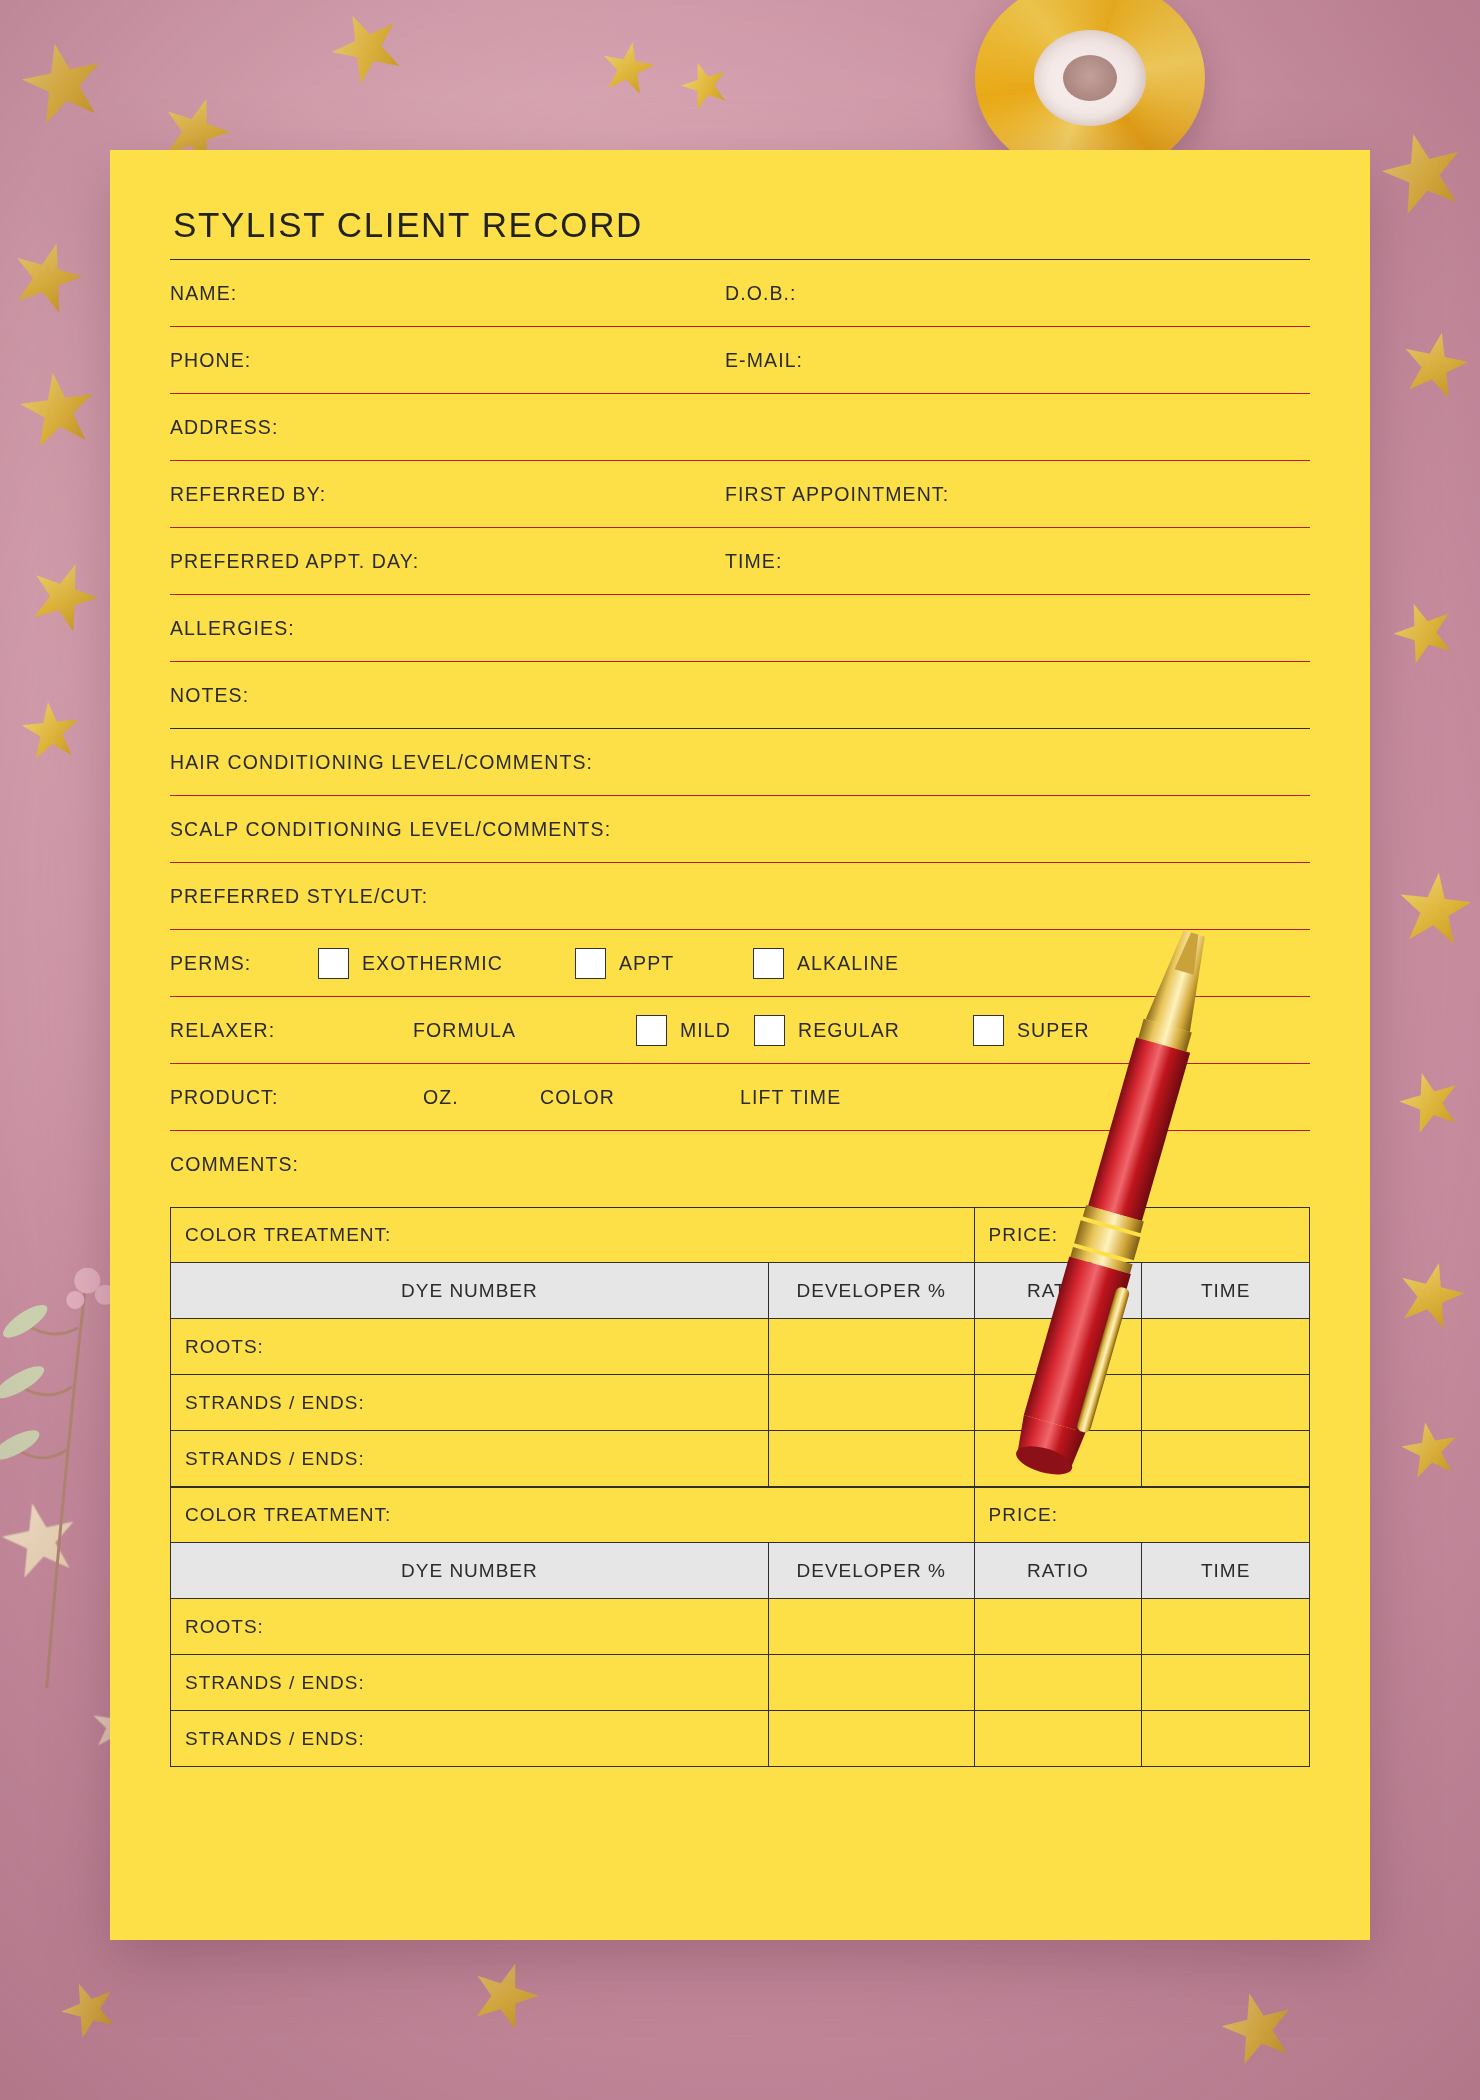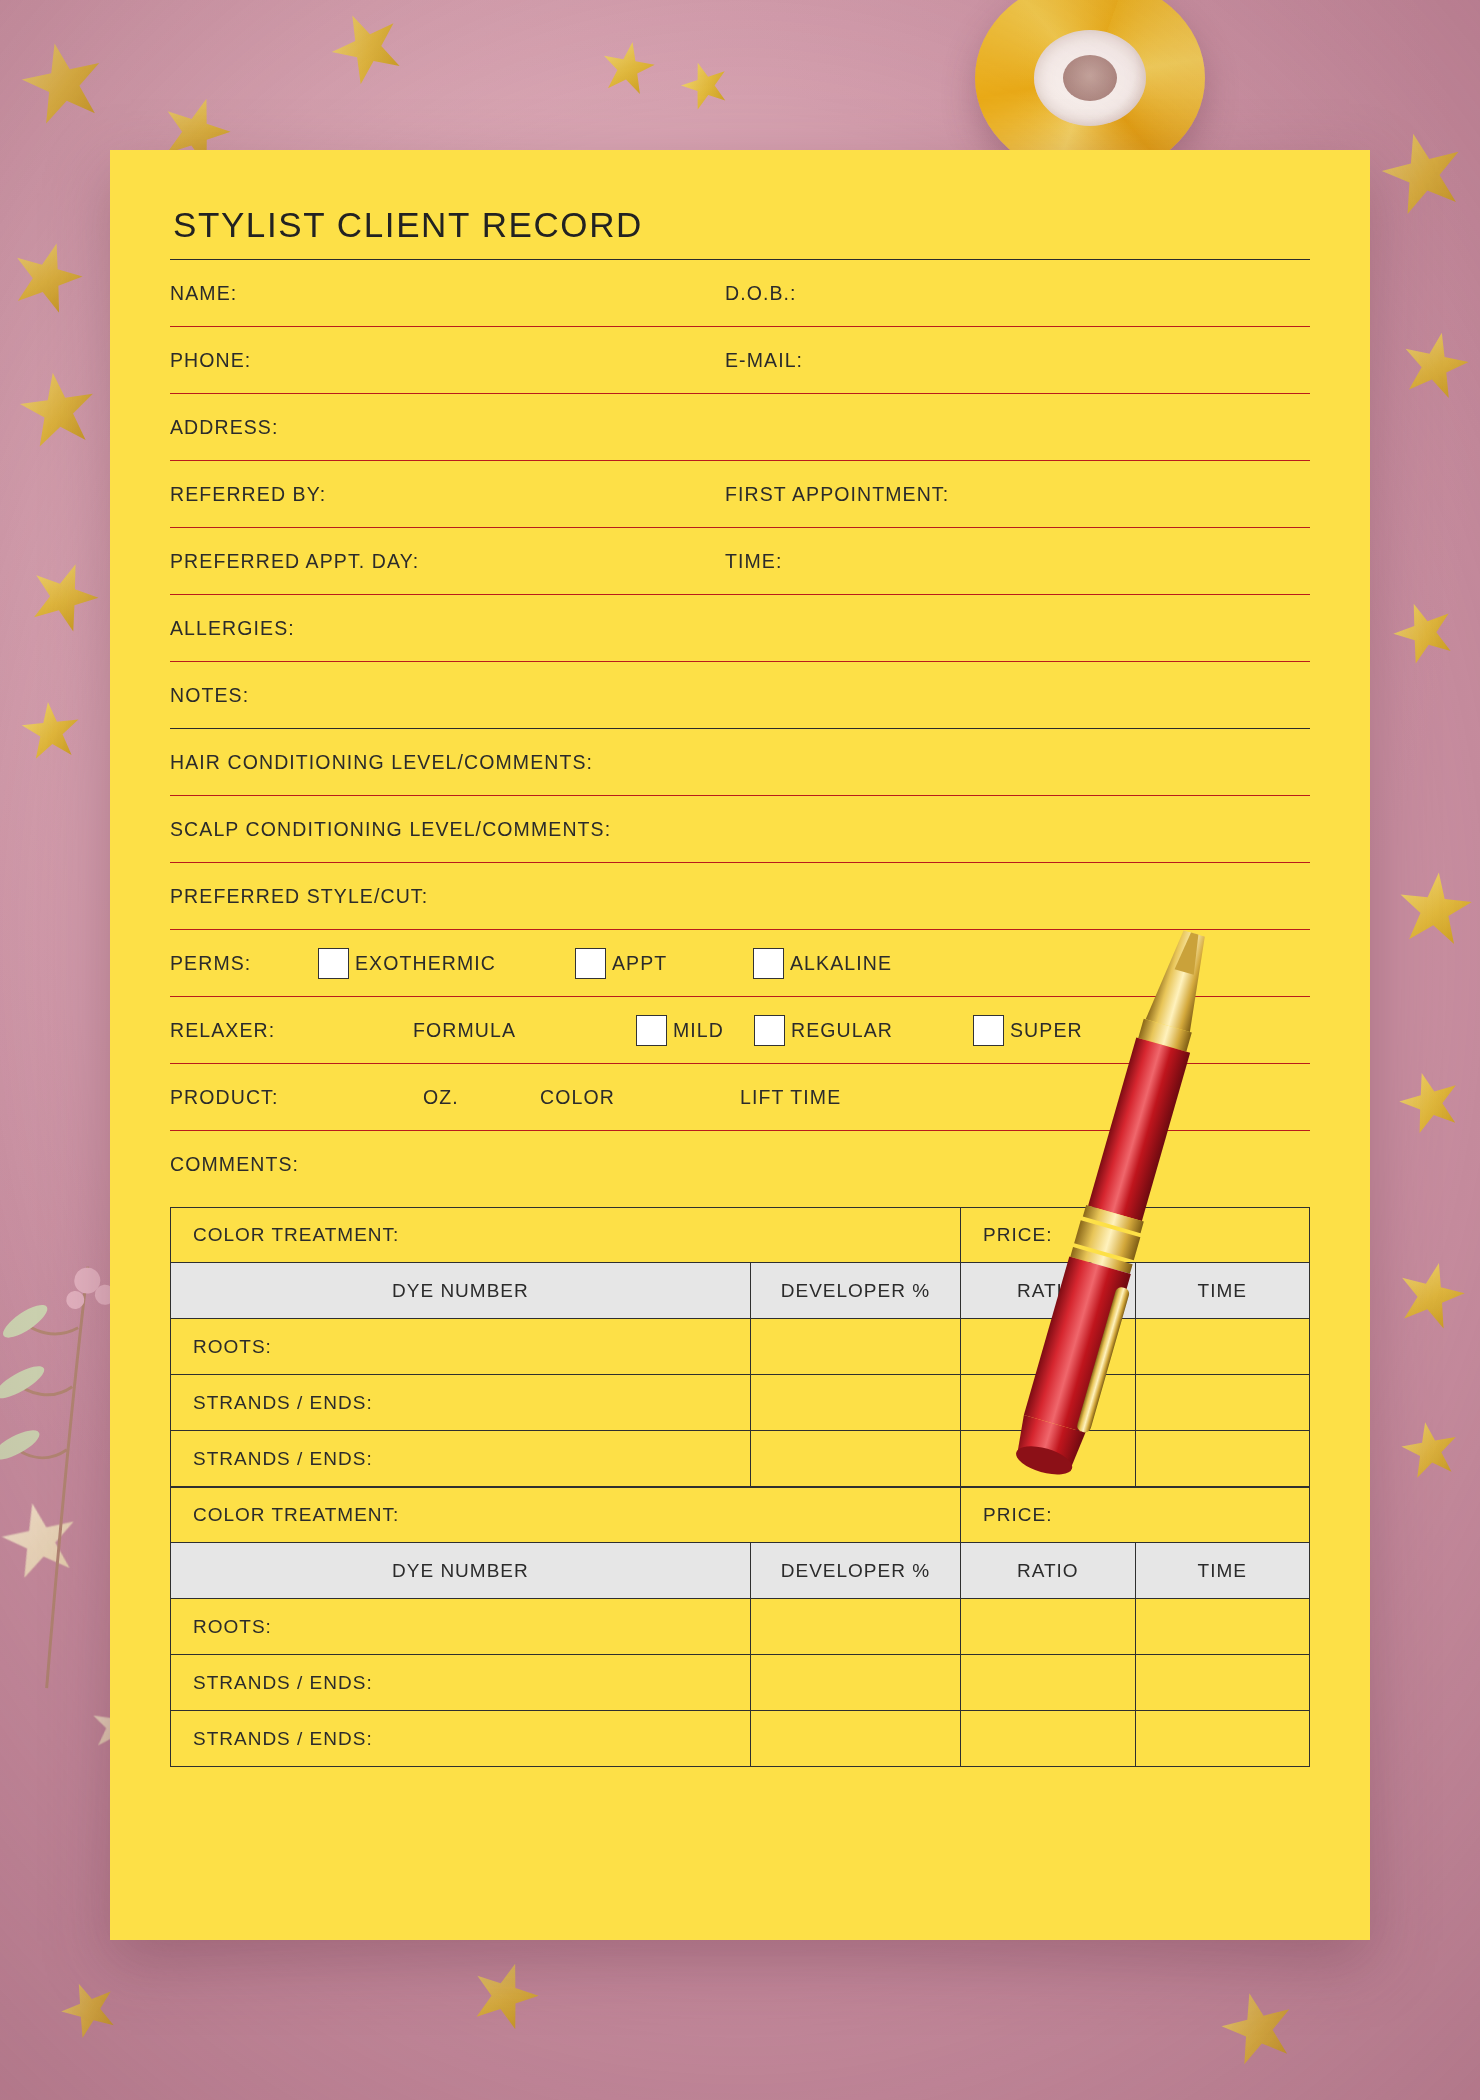--- a/index.html
+++ b/index.html
@@ -119,21 +119,21 @@
   .chk {
     width: 29px; height: 29px;
     border: 1.4px solid #333;
     background: #fff;
     display: inline-block;
     flex: 0 0 auto;
   }
   .optgroup {
     display: flex;
     align-items: center;
-    gap: 6px;
+    gap: 13px;
     position: absolute;
   }
   .optgroup .optlbl {
     font-size: 19.5px;
     letter-spacing: 1.1px;
     color: #2b2b2b;
     white-space: nowrap;
   }
 
   
@@ -142,21 +142,21 @@
     border-collapse: collapse;
     margin-top: 10px;
   }
   .tbl td, .tbl th {
     border: 1.3px solid #2f2f2f;
     font-weight: 400;
     font-size: 19px;
     letter-spacing: 1.0px;
     color: #2b2b2b;
     height: 55px;
-    padding: 0 22px;
+    padding: 0 14px;
     text-align: left;
   }
   .tbl .hdr td {
     background: #e6e6e6;
     text-align: center;
     font-size: 19px;
   }
   .tbl .treat td {
     height: 54px;
   }

